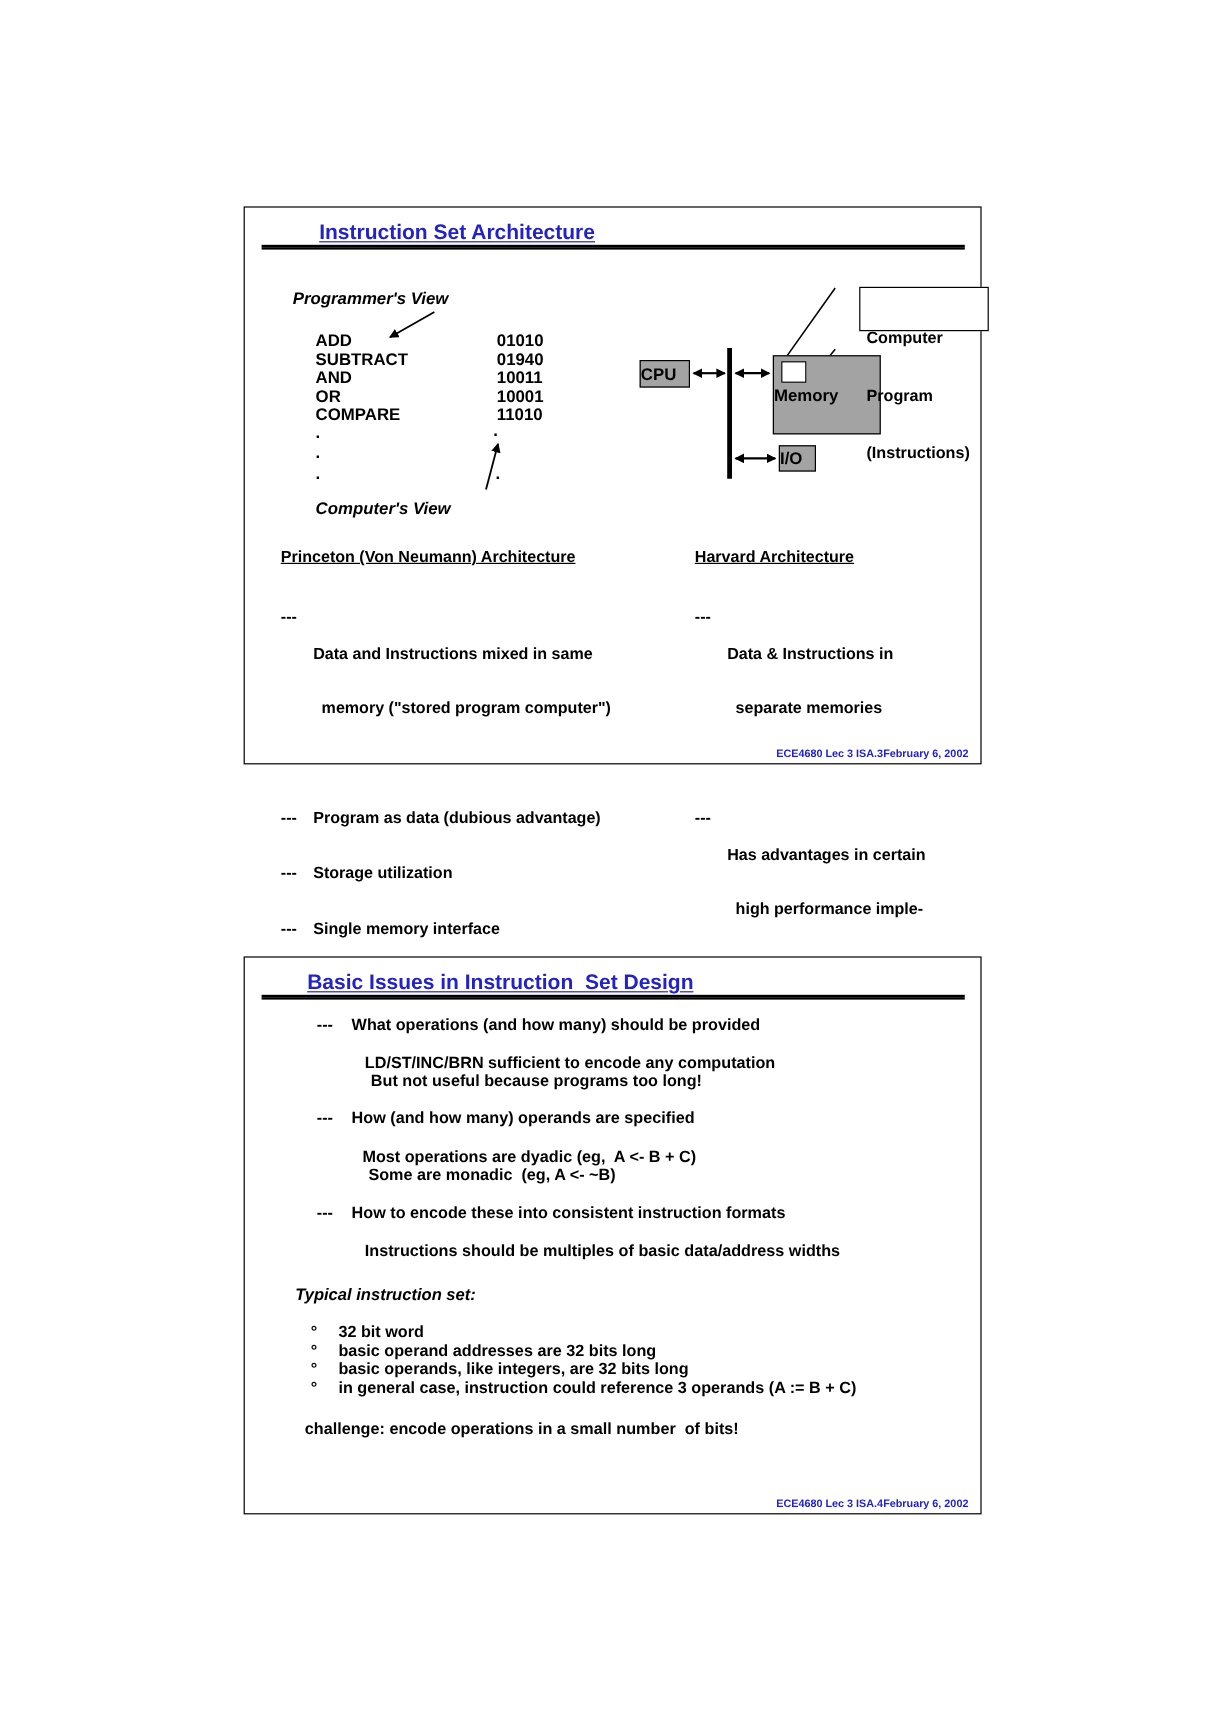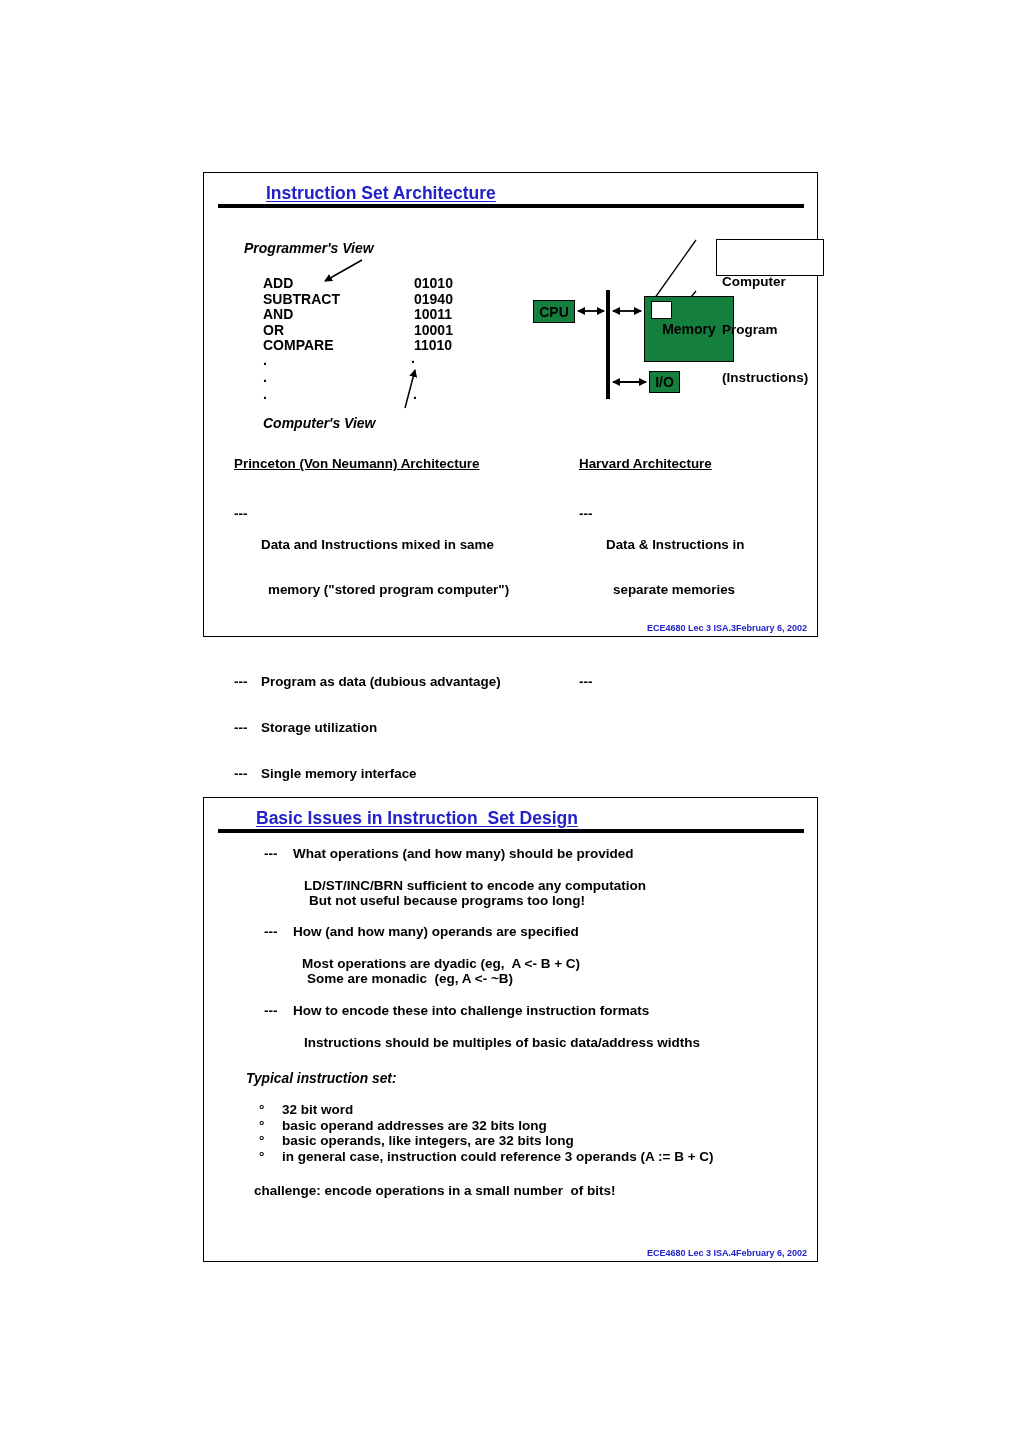--- a/index.html
+++ b/index.html
@@ -12,22 +12,22 @@
   .slide-title { position:absolute; font-size:17.5px; color:var(--accent,#2020C8);
                  text-decoration:underline; text-underline-offset:2px; white-space:pre;text-align:center; }
   .title-rule { position:absolute; left:14px; right:13px; top:31px; height:2.5px;
                 border-top:2px solid #000; border-bottom:2px solid #000; }
   .italic { font-style:italic; }
   .lbl { position:absolute; font-size:14px; white-space:pre; }
   .instr-list { position:absolute; left:59px; top:103px; font-size:14px; }
   .instr-row { display:flex; height:15.6px; line-height:15.6px; }
   .instr-name { width:151px; }
   .dot { position:absolute; font-size:14px; line-height:10px; }
-  .dbox { position:absolute; border:1.6px solid #000; background:#15803d; font-size:14px;
-          display:flex; align-items:center; justify-content:center; white-space:pre; }
+  .dbox { position:absolute; border:1.6px solid #000; background:#a3a3a3; font-size:14px;
+          display:flex; align-items:center; justify-content:flex-start; white-space:pre; }
   .prog-box { position:absolute; border:1.6px solid #000; background:#fff; font-size:13.5px;
               line-height:16px; padding:2px 5px; white-space:pre; }
   .mem-square { position:absolute; border:1.5px solid #000; background:#fff; }
   .diagram-svg { position:absolute; left:0; top:0; pointer-events:none; }
   .diagram-svg line { stroke:#000; }
   .diagram-svg marker path { fill:#000; }
   .arch-heading { position:absolute; font-size:13.4px; text-decoration:underline; white-space:pre; }
   .arch-col { position:absolute; font-size:13.4px; line-height:15.2px; white-space:pre; }
   .bullet { display:flex; }
   .bullet.gap { margin-top:16px; }
@@ -145,20 +145,25 @@
     <div class="arch-col" style="left:375px; top:303px; width:225px;">
       <div class="bullet">
         <span class="bm">---</span>
         <span>
           <div>Data &amp; Instructions in</div>
           <div class="cont">separate memories</div>
         </span>
       </div>
       <div class="bullet gap">
         <span class="bm">---</span>
+        <span>
+          <div>Has advantages in certain</div>
+          <div class="cont">high performance imple-</div>
+          <div class="cont">mentations</div>
+        </span>
       </div>
     </div>
 
     <div class="footer">
       <span>ECE4680  Lec 3  ISA.3</span>
       <span>February 6, 2002</span>
     </div>
   </section>
 
   <section class="slide" id="slide2">
@@ -174,21 +179,21 @@
 
     <div class="s2row" style="left:60px; top:126px;">
       <span class="bm2">---</span>
       <span>How (and how many) operands are specified</span>
     </div>
     <div class="s2sub" style="left:98px; top:158px;">Most operations are dyadic (eg,  A &lt;- B + C)</div>
     <div class="s2sub" style="left:103px; top:173px;">Some are monadic  (eg, A &lt;- ~B)</div>
 
     <div class="s2row" style="left:60px; top:205px;">
       <span class="bm2">---</span>
-      <span>How to encode these into challenge instruction formats</span>
+      <span>How to encode these into consistent instruction formats</span>
     </div>
     <div class="s2sub" style="left:100px; top:237px;">Instructions should be multiples of basic data/address widths</div>
 
     <div class="s2head italic" style="left:42px; top:273px;">Typical instruction set:</div>
 
     <div class="s2typ" style="left:55px; top:304px;">
       <span class="deg">°</span>
       <span>32 bit word</span>
     </div>
     <div class="s2typ" style="left:55px; top:320px;">

